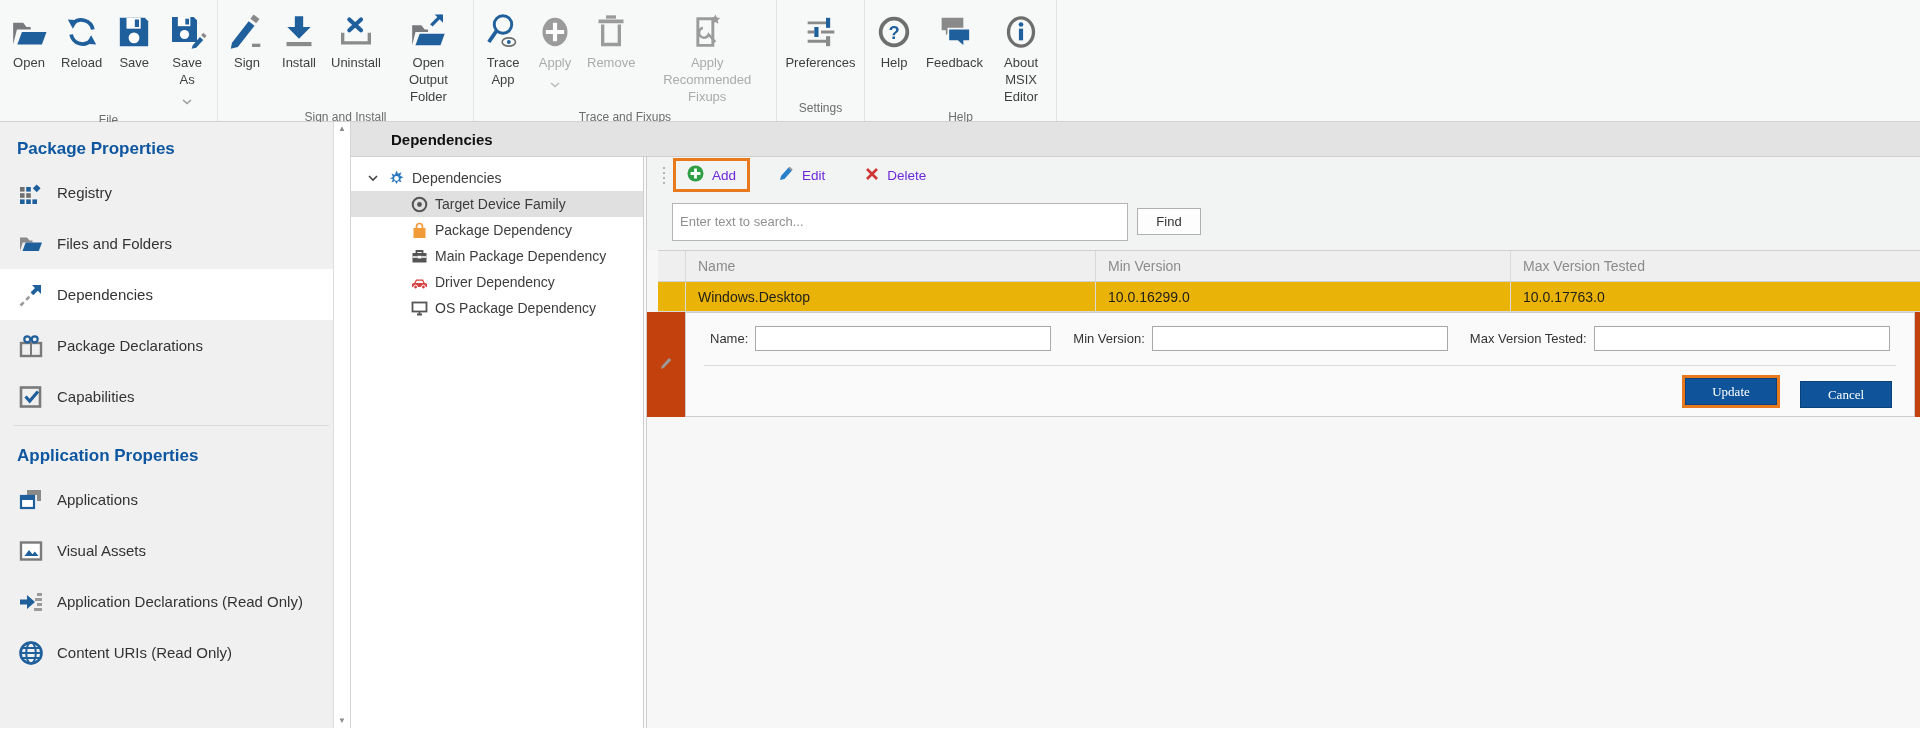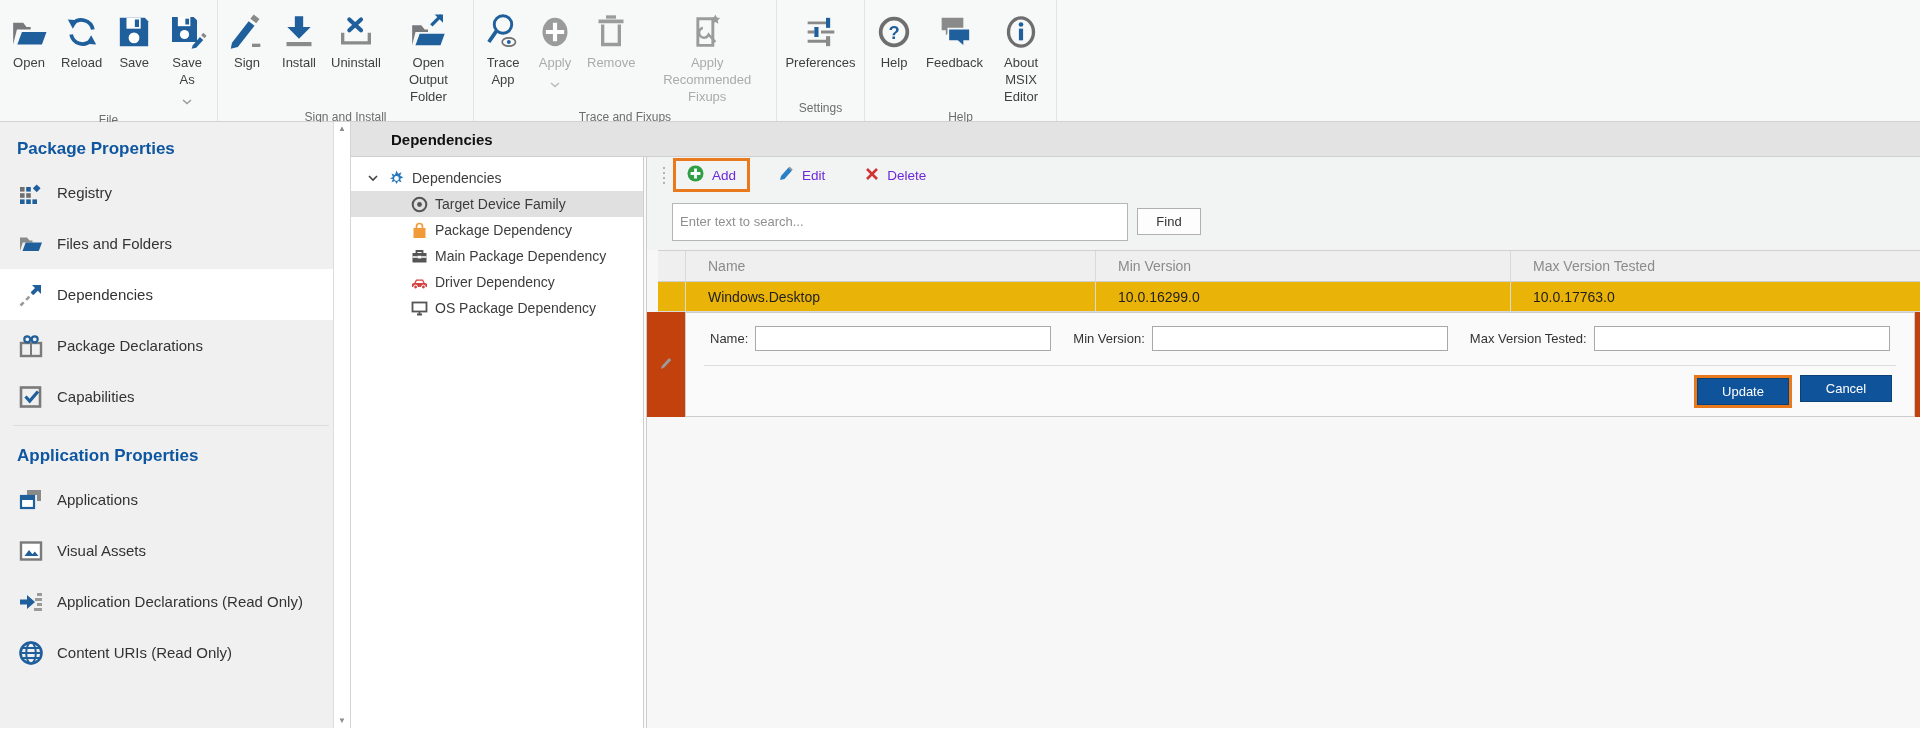--- a/index.html
+++ b/index.html
@@ -56,35 +56,35 @@
   .hl-box { border:3px solid #e8791d; display:inline-flex; }
   .tb-btn { display:flex; align-items:center; gap:8px; font-size:13.5px; color:#6d28d9; padding:4px 11px; background:transparent; border:none; font-family:inherit; cursor:default; }
   .rp-search { height:57px; background:#f2f3f3; display:flex; align-items:center; padding-left:25px; flex:0 0 auto; }
   .search-input { width:456px; height:38px; border:1px solid #b5b5b5; font-size:13px; padding:0 7px; color:#444; font-family:inherit; background:#fff; }
   .search-input::placeholder { color:#8f8f8f; }
   .find-btn { margin-left:9px; width:64px; height:27px; background:#fdfdfd; border:1px solid #b0b0b0; font-size:13px; color:#333; font-family:inherit; cursor:default; }
 
   
   .g-head { display:flex; height:32px; background:#efefef; border-top:1px solid #d0d0d0; border-bottom:1px solid #d0d0d0; align-items:stretch; margin-left:11px; color:#8b8b8b; font-size:14px; }
   .g-row  { display:flex; height:30px; background:#eab308; border-bottom:1px solid #d9d9d9; align-items:stretch; margin-left:11px; color:#1f1f1f; font-size:14px; }
-  .c { display:flex; align-items:center; padding-left:22px; }
+  .c { display:flex; align-items:center; padding-left:12px; }
   .c.gut { width:27px; padding:0; }
   .c.name { width:410px; border-left:1px solid #d9d9d9; }
   .c.min  { width:415px; border-left:1px solid #d9d9d9; }
   .c.max  { flex:1; border-left:1px solid #d9d9d9; }
 
   
   .edit-zone { display:flex; background:#c2410c; }
   .ez-gutter { width:38px; display:flex; align-items:center; justify-content:center; flex:0 0 auto; }
   .edit-form { flex:1; margin-right:5px; border:1px solid #cccccc; background:#fafafa; height:105px; display:flex; flex-direction:column; }
   .ef-fields { display:flex; align-items:center; padding:13px 0 0 24px; }
   .ef-fields label { font-size:13px; color:#333; margin-right:7px; white-space:nowrap; }
   .ef-fields input { width:296px; height:25px; border:1px solid #a9a9a9; background:#fff; margin-right:22px; font-family:inherit; font-size:13px; padding:0 6px; }
   .ef-sep { border-top:1px solid #dcdcdc; margin:14px 18px 0; }
-  .ef-buttons { display:flex; justify-content:flex-end; align-items:flex-start; gap:8px; padding:9px 22px 0; }
+  .ef-buttons { display:flex; justify-content:flex-end; align-items:flex-end; gap:20px; padding:9px 22px 0;font-family:Liberation Serif, serif; }
   .blue-btn { width:92px; height:27px; background:#0f549b; border:1px solid #0a4179; color:#fff; font-size:13px; font-family:inherit; cursor:default; }
   .rp-fill { flex:1; background:#f7f7f7; }
 </style>
 </head>
 <body>
 
 <div class="ribbon">
 
   <div class="rgroup" style="width:218px">
     <div class="rbtns">

